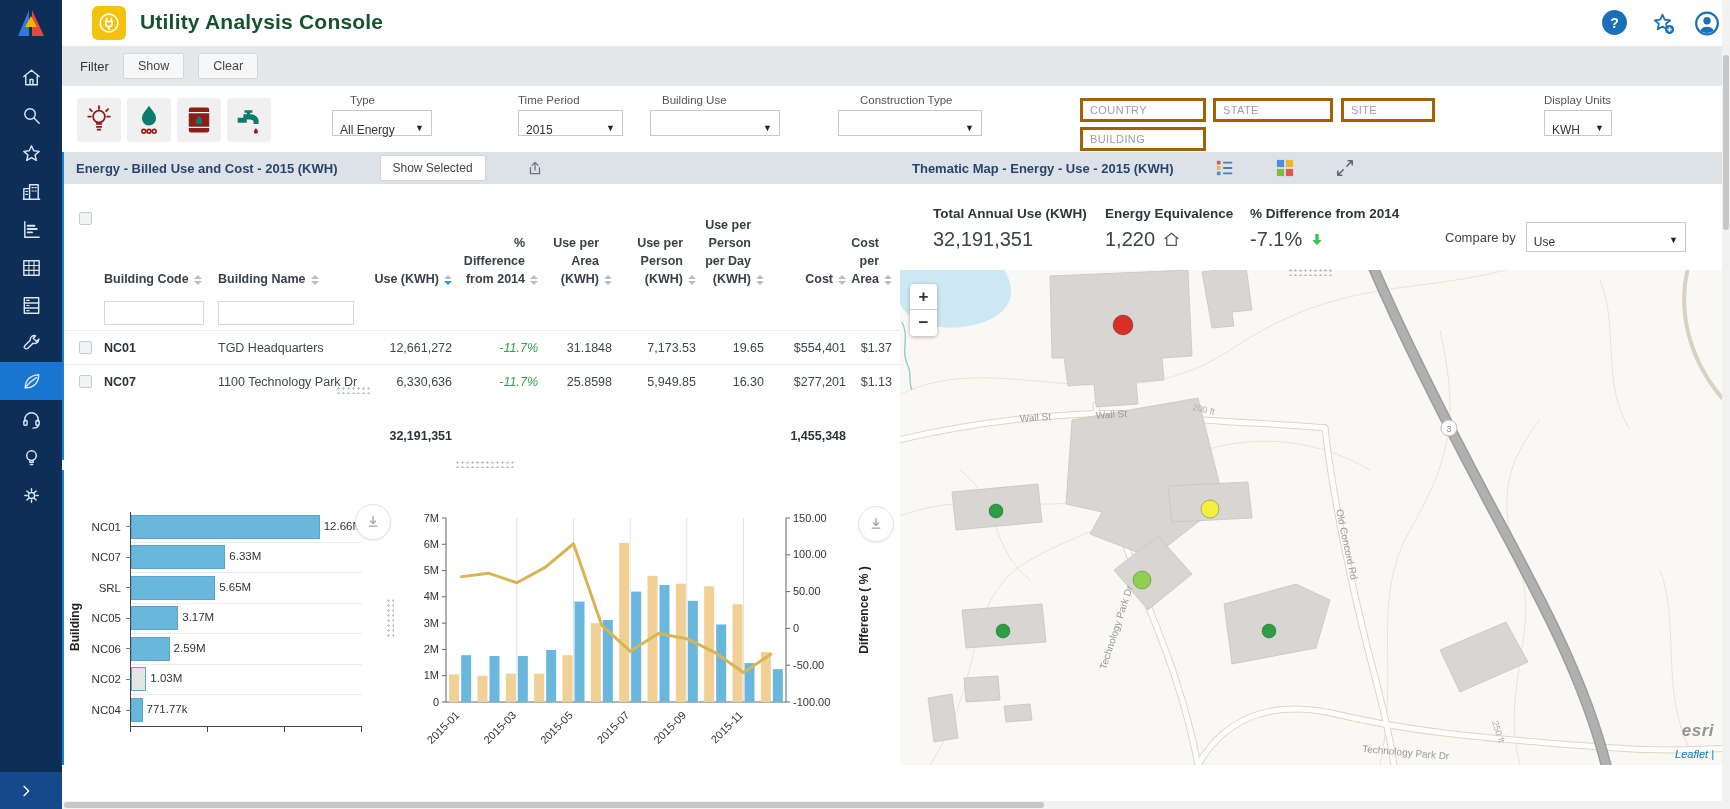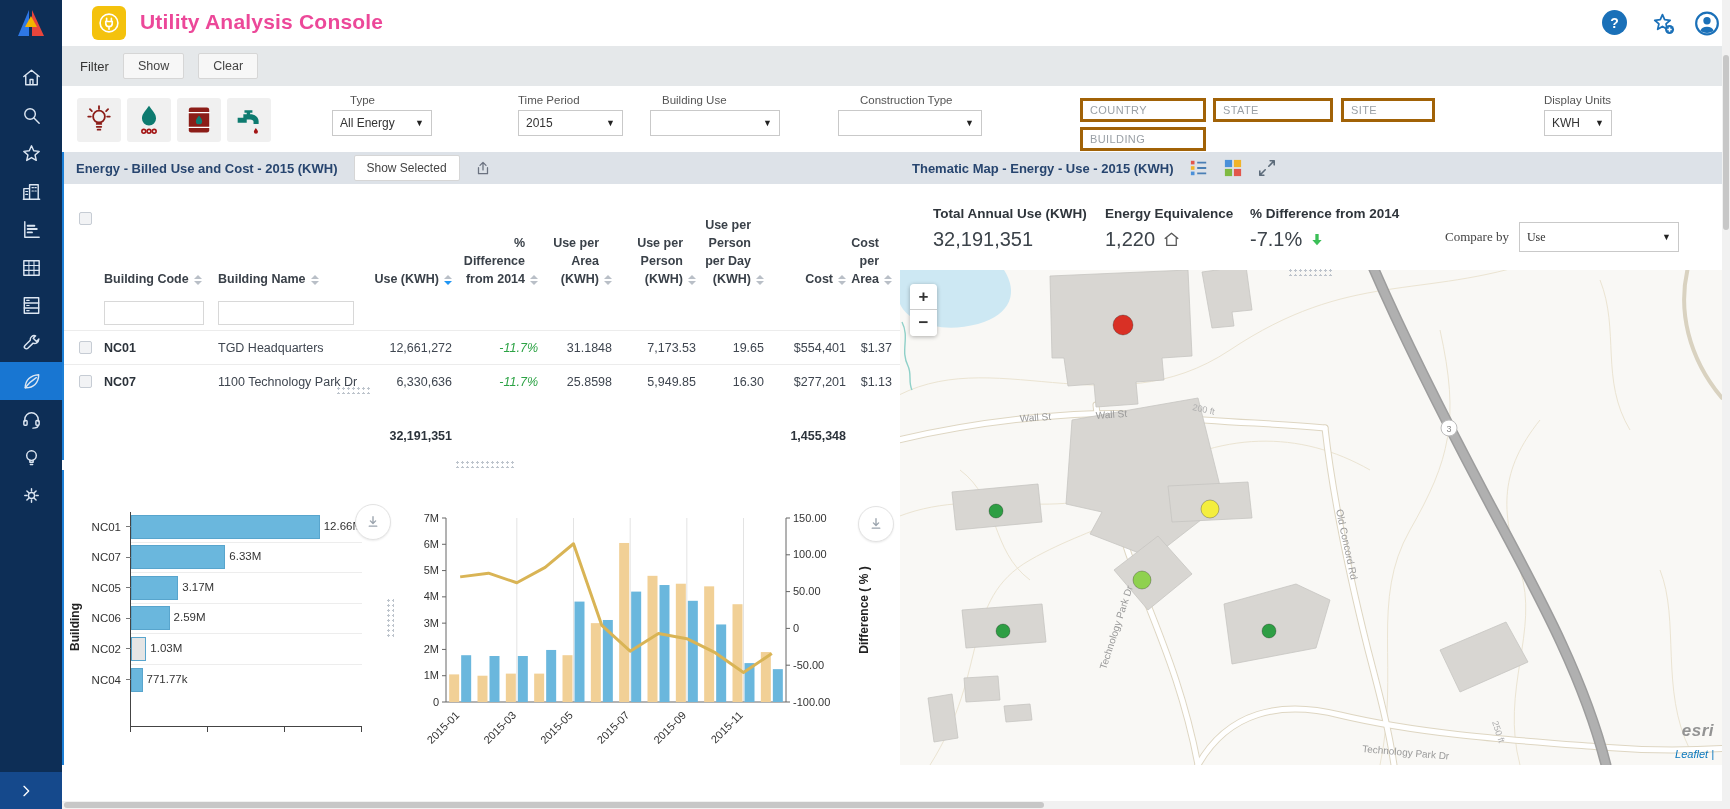--- a/index.html
+++ b/index.html
@@ -13,41 +13,41 @@
   .snav { position:absolute; left:0; width:62px; height:38px; display:flex; align-items:center; justify-content:center; cursor:pointer; }
   .snav svg { width:23px; height:23px; stroke:#dce6f2; stroke-width:1.5; fill:none; stroke-linecap:round; stroke-linejoin:round; }
   .snav.active { background:#1876d2; }
   #sidebar-expand { position:absolute; left:0; top:772px; width:62px; height:37px; background:#15498c; display:flex; align-items:center; justify-content:flex-start; padding-left:18px; cursor:pointer; }
   #sidebar-expand svg { width:16px; height:16px; stroke:#fff; stroke-width:2; fill:none; stroke-linecap:round; stroke-linejoin:round; }
 
   
   #topbar { position:absolute; left:62px; top:0; width:1668px; height:46px; background:#fff; }
   #app-icon { position:absolute; left:30px; top:6px; width:34px; height:34px; background:#f4c20d; border-radius:6px; display:flex; align-items:center; justify-content:center; }
   #app-icon svg { width:26px; height:26px; stroke:#fff; stroke-width:1.5; fill:none; stroke-linecap:round; }
-  #page-title { position:absolute; left:78px; top:10px; font-size:21px; font-weight:bold; color:#ec4899; letter-spacing:.2px; }
+  #page-title { position:absolute; left:78px; top:10px; font-size:21px; font-weight:bold; color:#14532d; letter-spacing:.2px; }
   .hicon { position:absolute; top:10px; width:26px; height:26px; display:flex; align-items:center; justify-content:center; cursor:pointer; }
   #help-btn { left:1540px; width:25px; height:25px; background:#1a70b8; border-radius:50%; color:#fff; font-weight:bold; font-size:14px; }
   #fav-btn { left:1588px; } #user-btn { left:1632px; }
 
   
   #filter-toolbar { position:absolute; left:62px; top:46px; width:1660px; height:40px; background:#e5e8ea; display:flex; align-items:center; }
   #filter-label { margin-left:18px; font-size:13px; color:#333; }
   .tb-btn { margin-left:14px; padding:5px 14px; background:#f7f7f7; border:1px solid #d6d6d6; border-radius:2px; font-size:12.5px; color:#444; cursor:pointer; }
 
   
   #filter-row { position:absolute; left:62px; top:86px; width:1660px; height:66px; background:#fff; }
   .util-btn { position:absolute; top:12px; width:44px; height:44px; background:#f0f0f0; border-radius:3px; display:flex; align-items:center; justify-content:center; cursor:pointer; }
   .flt-label { position:absolute; top:8px; font-size:11.5px; color:#555; }
-  .select { position:absolute; top:24px; height:26px; border:1px solid #c9c9c9; background:#fff; display:flex; align-items:center; justify-content:space-between; padding:12px 7px; font-size:12px; color:#333; cursor:pointer; }
+  .select { position:absolute; top:24px; height:26px; border:1px solid #c9c9c9; background:#fff; display:flex; justify-content:space-between; padding:12px 7px; font-size:12px; color:#333; cursor:pointer; }
   .select .car { font-size:9px; color:#222; margin-left:6px; }
   .flt-input { position:absolute; height:24px; border:3px solid #a16207; font-size:11px; color:#333; padding:0 7px; }
   .flt-input::placeholder { color:#9aa0a6; letter-spacing:.4px; }
 
   
-  .panel-hd { height:32px; background:#dde2e8; display:flex; align-items:center; padding:0 12px; }
+  .panel-hd { height:32px; background:#dde2e8; display:flex; align-items:center; padding:0 12px;gap:26px; }
   .panel-title { font-size:13px; font-weight:bold; color:#27456f; }
   .ph-icon { margin-left:16px; width:18px; height:18px; cursor:pointer; flex:none; }
 
   
   #table-panel { position:absolute; left:62px; top:152px; width:838px; height:308px; background:#fff; border-left:2px solid #1c7fd6; }
   #show-selected { margin-left:16px; padding:5px 12px; background:#fff; border:1px solid #d6d6d6; border-radius:2px; font-size:12px; color:#444; cursor:pointer; }
   #export-btn { margin-left:14px; width:18px; height:18px; cursor:pointer; }
   .trow { display:grid; grid-template-columns:40px 114px 150px 92px 86px 74px 84px 68px 82px 46px; align-items:center; font-size:12.5px; color:#3f4650; }
   #thead-row { align-items:end; height:112px; padding-bottom:0; border-bottom:0; }
   .th { display:flex; align-items:flex-end; justify-content:flex-end; text-align:right; padding:0 8px 8px 0; font-weight:bold; color:#3a4149; line-height:1.45; font-size:12.5px; }
@@ -86,21 +86,21 @@
   .hb-val { position:absolute; left:100%; margin-left:5px; font-size:11.5px; color:#333; top:4px; white-space:nowrap; }
   #hb-xaxis { position:absolute; left:66px; top:224px; width:232px; border-top:1px solid #444; height:6px; }
   #hb-xaxis i { position:absolute; top:0; width:1px; height:5px; background:#444; }
 
   
   #map-panel { position:absolute; left:900px; top:152px; width:822px; height:613px; background:#fff; }
   #map-stats { position:absolute; left:0; top:32px; width:822px; height:86px; background:#fff; }
   .stat { position:absolute; top:22px; }
   .stat-label { font-size:13.5px; font-weight:bold; color:#2f353b; }
   .stat-value { margin-top:7px; font-size:20px; color:#3c434a; display:flex; align-items:center; gap:7px; }
-  #compare-wrap { position:absolute; left:545px; top:38px; display:flex; align-items:center;font-family:Liberation Serif, serif; }
+  #compare-wrap { position:absolute; left:545px; top:38px; display:flex; align-items:center; }
   #compare-label { font-size:13px; color:#444; margin-right:10px; }
   #map-canvas { position:absolute; left:0; top:118px; width:822px; height:495px; background:#f9f8f5; overflow:hidden; cursor:grab; }
   #zoom-ctl { position:absolute; left:10px; top:14px; width:27px; border-radius:4px; box-shadow:0 1px 4px rgba(0,0,0,.3); overflow:hidden; z-index:4; }
   .zoom-btn { width:27px; height:26px; background:#fff; color:#333; font-size:17px; font-weight:bold; display:flex; align-items:center; justify-content:center; cursor:pointer; }
   #zoom-in { border-bottom:1px solid #ccc; }
   #esri-logo { position:absolute; right:8px; bottom:24px; font-size:17px; font-weight:bold; font-style:italic; color:#939393; letter-spacing:.5px; z-index:4; }
   #leaflet-attr { position:absolute; right:8px; bottom:5px; font-size:11px; color:#0a78be; z-index:4;font-style:italic; }
   .map-label { font-size:10px; fill:#9a9a9a; }
   .map-label-sm { font-size:9px; fill:#aFaFaF; }
 
@@ -442,20 +442,27 @@
             <span class="hb-tick"></span>
             <div class="hb-bar" style="width:81.69%;background:#6ab7dd">
               <span class="hb-val">12.66M</span>
             </div>
           </div>
           <div class="hb-row">
             <span class="hb-cat">NC07</span>
             <span class="hb-tick"></span>
             <div class="hb-bar" style="width:40.84%;background:#6ab7dd">
               <span class="hb-val">6.33M</span>
+            </div>
+          </div>
+          <div class="hb-row">
+            <span class="hb-cat">SRL</span>
+            <span class="hb-tick"></span>
+            <div class="hb-bar" style="width:36.45%;background:#6ab7dd">
+              <span class="hb-val">5.65M</span>
             </div>
           </div>
           <div class="hb-row">
             <span class="hb-cat">NC05</span>
             <span class="hb-tick"></span>
             <div class="hb-bar" style="width:20.45%;background:#6ab7dd">
               <span class="hb-val">3.17M</span>
             </div>
           </div>
           <div class="hb-row">

